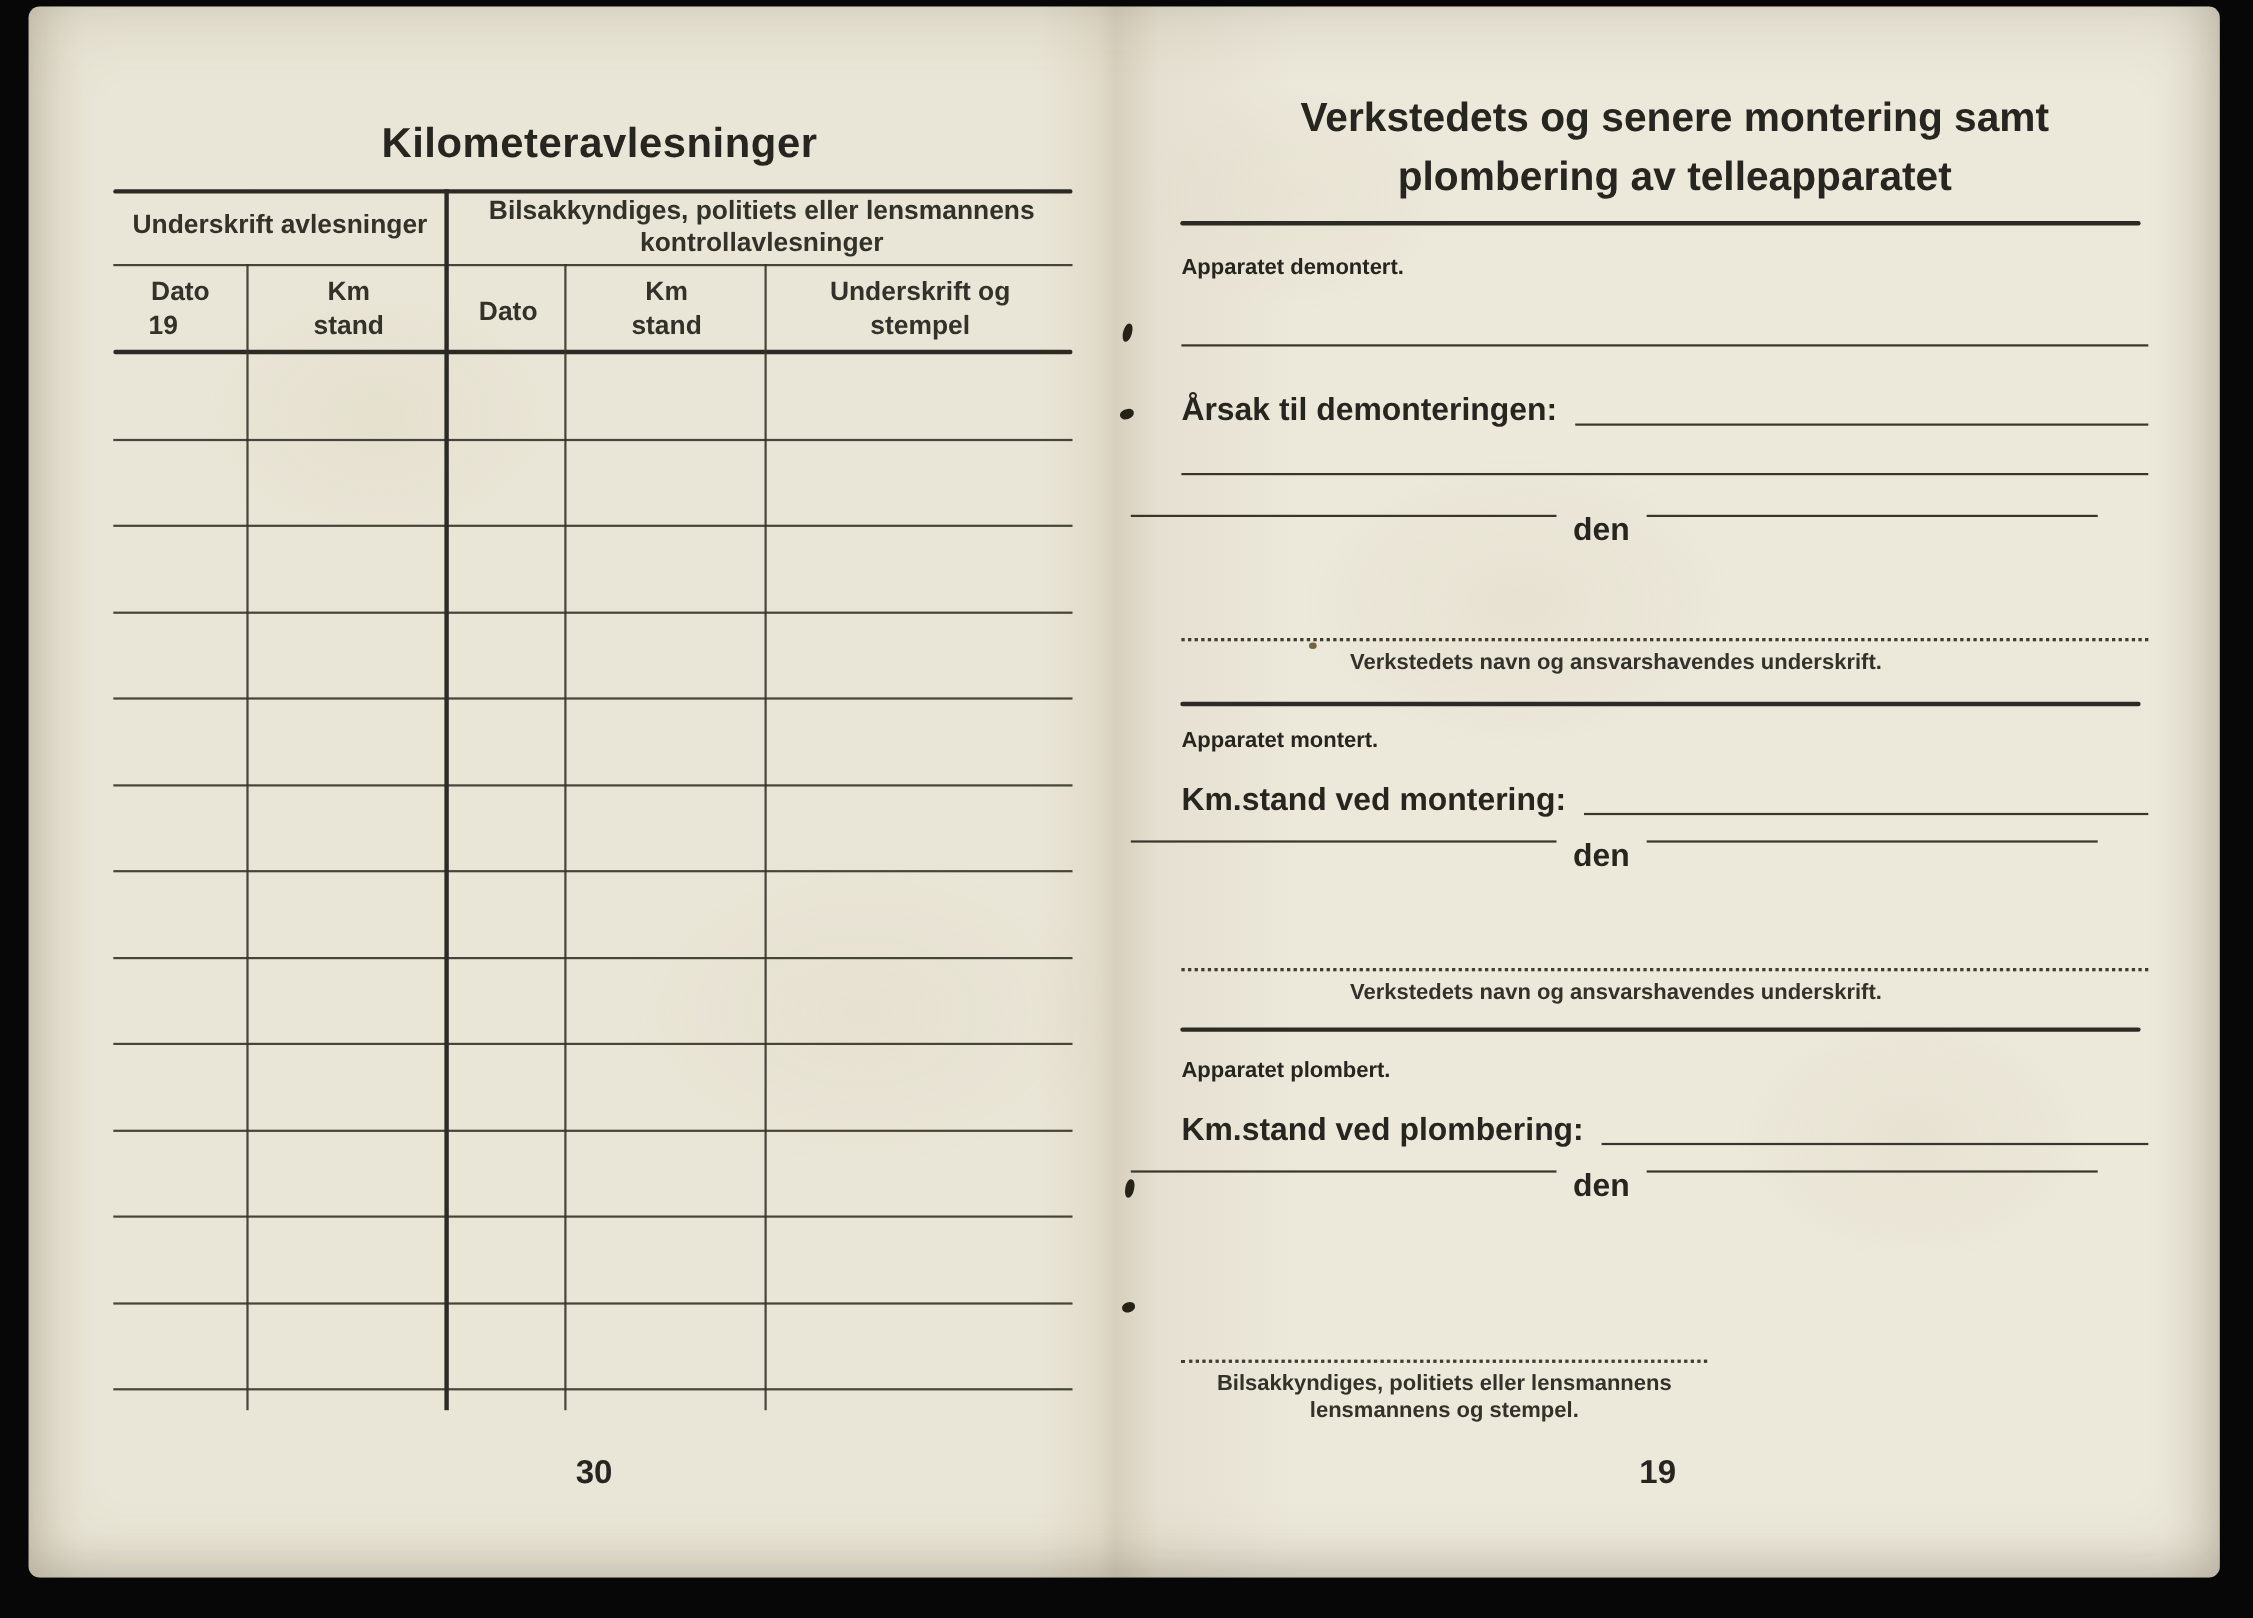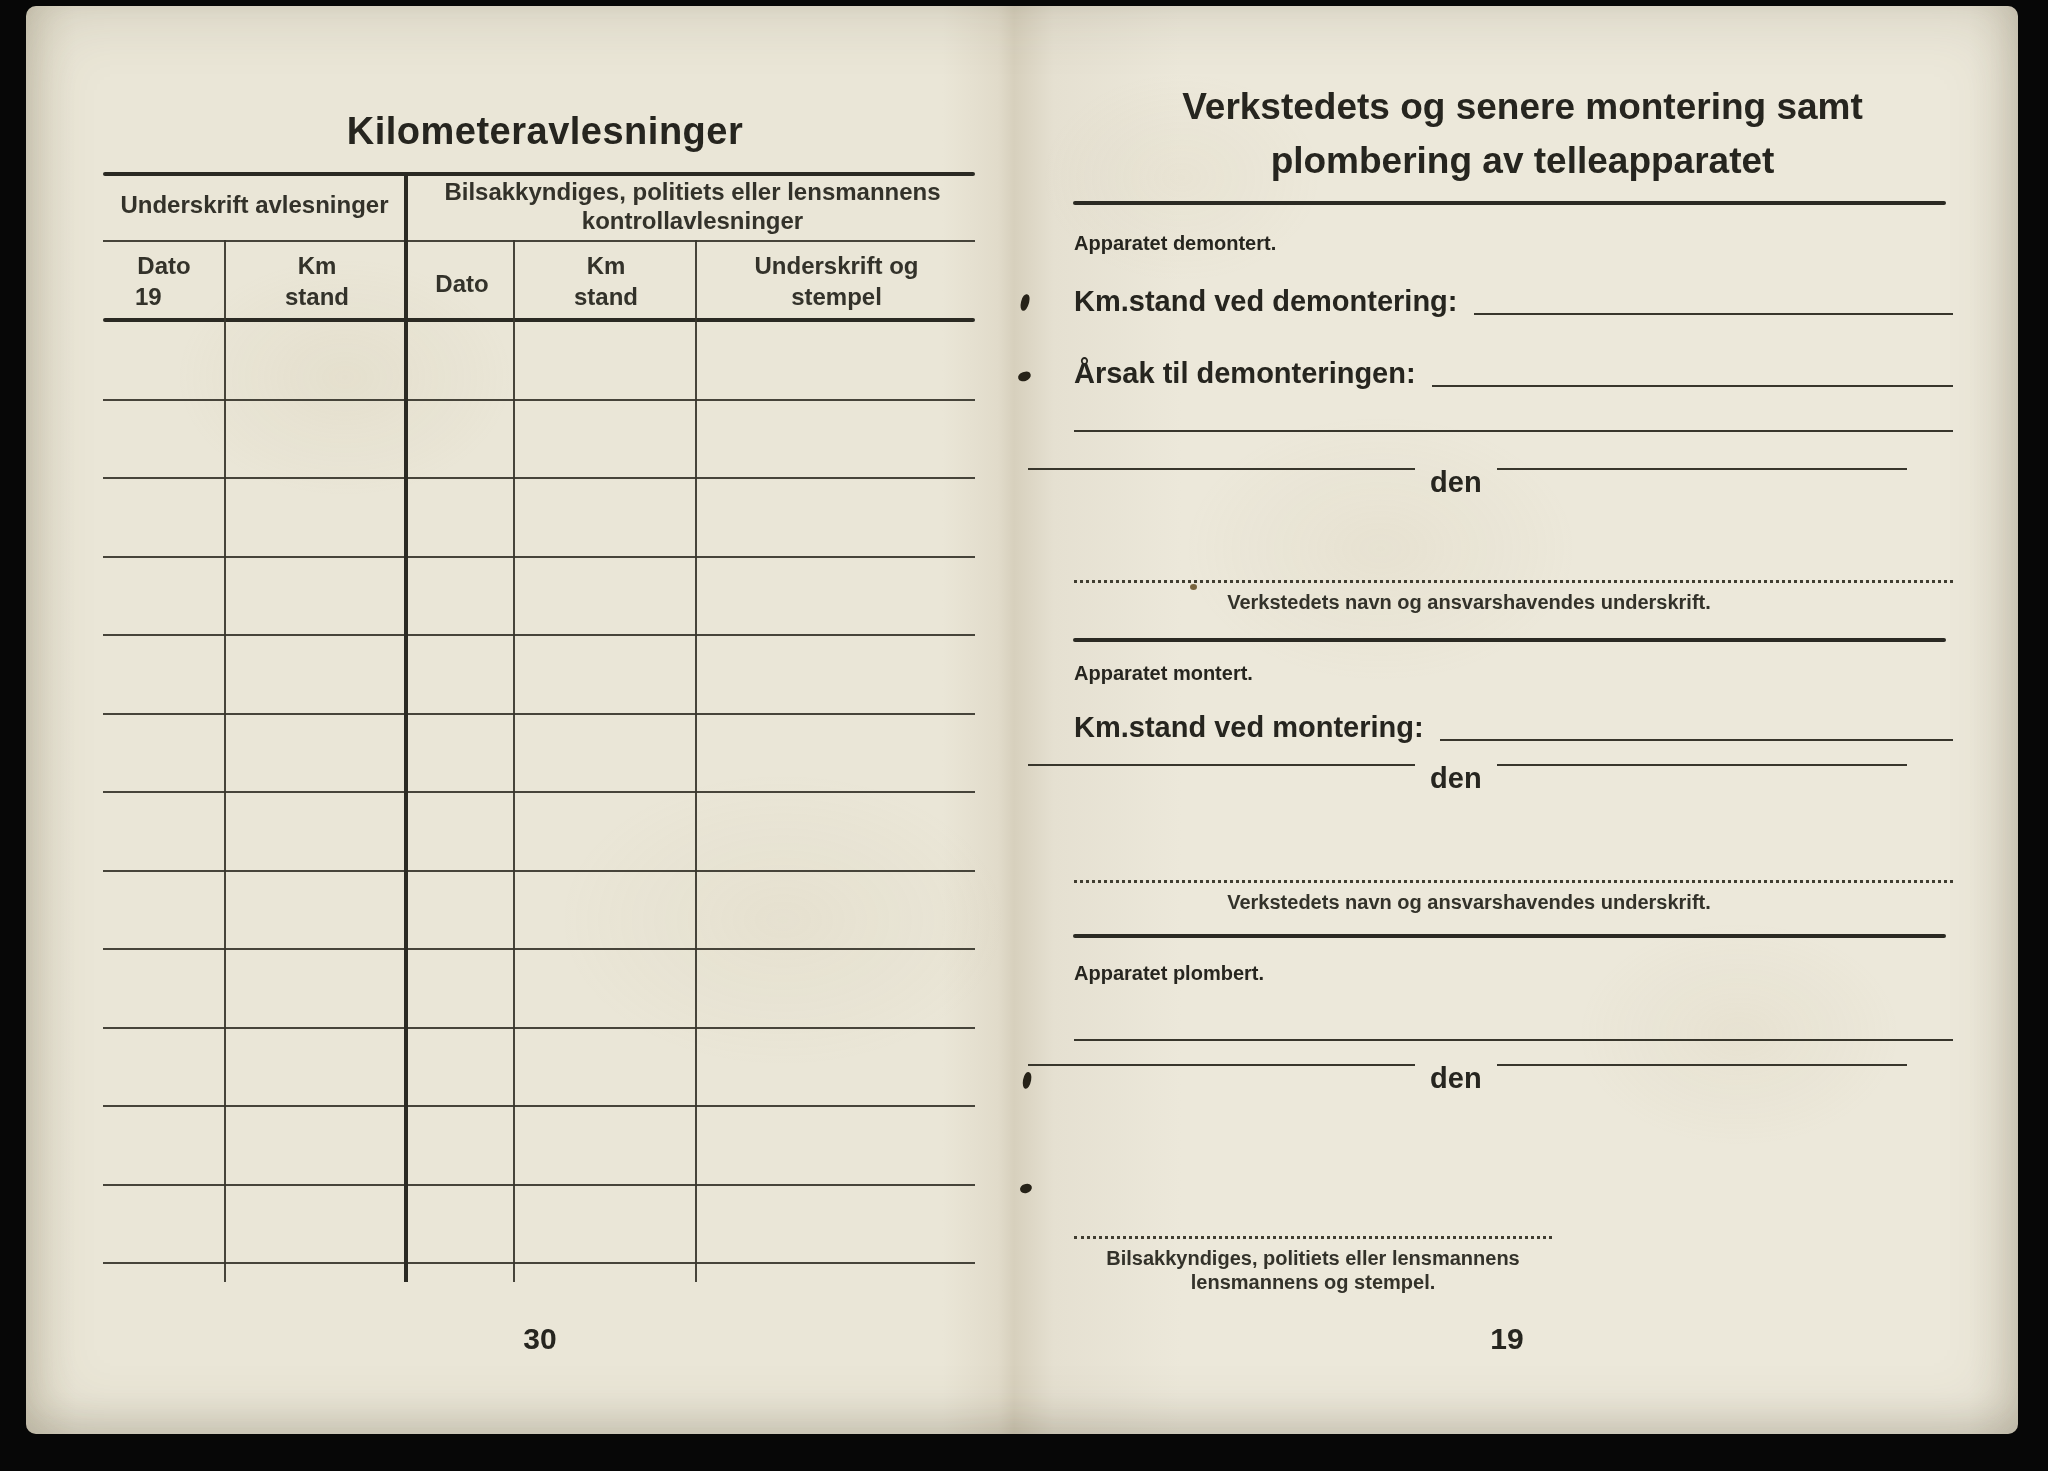--- a/index.html
+++ b/index.html
@@ -139,21 +139,20 @@
   </div>
 
   <div class="pnum" style="left:395px;top:1322px;width:290px;">30</div>
 
   <div class="rp-title" style="top:86px;">Verkstedets og senere montering samt</div>
   <div class="rp-title" style="top:140px;text-align:center;">plombering av telleapparatet</div>
   <div class="rule" style="top:201px;"></div>
 
   <div class="rp-h" style="top:232px;">Apparatet demontert.</div>
   <div class="fieldrow" style="top:274px;">
-    <span class="flabel">Km.stand ved demontering:</span>
     <span class="fline"></span>
   </div>
   <div class="fieldrow" style="top:346px;">
     <span class="flabel">Årsak til demonteringen:</span>
     <span class="fline"></span>
   </div>
   <div class="blankline" style="top:430px;"></div>
   <div class="denrow" style="top:468px;">
     <span class="dseg seg1"></span>
     <span class="den">den</span>
@@ -172,20 +171,21 @@
     <span class="dseg seg1"></span>
     <span class="den">den</span>
     <span class="dseg seg2"></span>
   </div>
   <div class="dotted" style="left:1074px;top:880px;width:879px;"></div>
   <div class="caption" style="left:1074px;top:890px;width:790px;">Verkstedets navn og ansvarshavendes underskrift.</div>
   <div class="rule" style="top:934px;"></div>
 
   <div class="rp-h" style="top:962px;">Apparatet plombert.</div>
   <div class="fieldrow" style="top:1000px;">
+    <span class="flabel">Km.stand ved plombering:</span>
     <span class="fline"></span>
   </div>
   <div class="denrow" style="top:1064px;">
     <span class="dseg seg1"></span>
     <span class="den">den</span>
     <span class="dseg seg2"></span>
   </div>
   <div class="dotted" style="left:1074px;top:1236px;width:478px;"></div>
   <div class="caption" style="left:1074px;top:1246px;width:478px;">
     <div>Bilsakkyndiges, politiets eller lensmannens</div>

